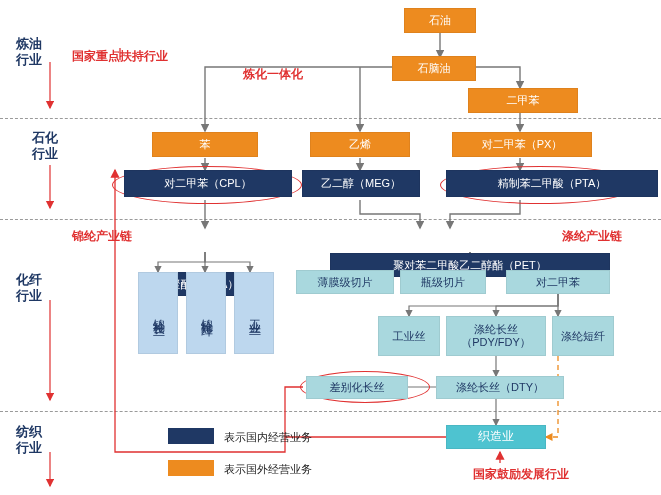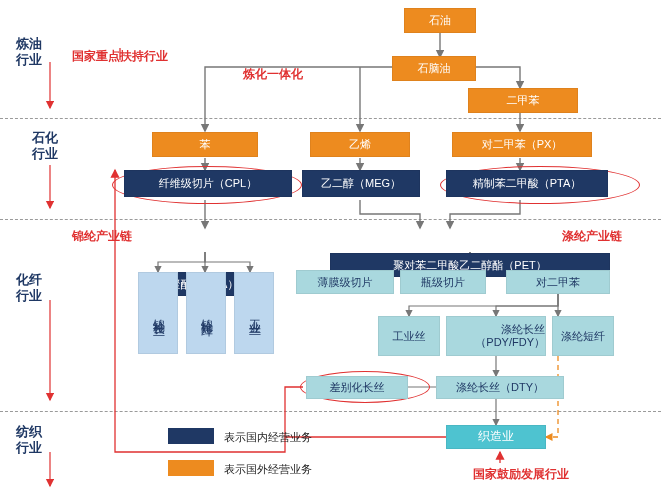--- a/index.html
+++ b/index.html
@@ -8,21 +8,21 @@
     background:#ffffff;
     font-family:"Liberation Sans","DejaVu Sans",sans-serif;
     font-size:11px;color:#222;
   }
   #stage{position:absolute;left:0;top:0;width:661px;height:495px;}
 
   
   .box{
     position:absolute;box-sizing:border-box;
     display:flex;align-items:center;justify-content:center;
-    text-align:right;line-height:1.15;
+    text-align:center;line-height:1.15;
     border:1px solid rgba(0,0,0,.06);
   }
   .orange{background:#ED8B1F;color:#ffffff;}
   .navy{background:#1F3864;color:#ffffff;}
   .lblue{background:#BDD7EE;color:#1F3864;}
   .tealpale{background:#A9D8DE;color:#1F3864;}
   .teal{background:#4EC3D0;color:#ffffff;}
   .vert{writing-mode:vertical-rl;text-orientation:upright;letter-spacing:2px;}
 
   
@@ -146,23 +146,23 @@
   <div class="ellipse" style="left:300px;top:371px;width:130px;height:32px;"></div>
 
   <div class="box orange" style="left:404px;top:8px;width:72px;height:25px;">石油</div>
   <div class="box orange" style="left:392px;top:56px;width:84px;height:25px;">石脑油</div>
   <div class="box orange" style="left:468px;top:88px;width:110px;height:25px;">二甲苯</div>
 
   <div class="box orange" style="left:152px;top:132px;width:106px;height:25px;">苯</div>
   <div class="box orange" style="left:310px;top:132px;width:100px;height:25px;">乙烯</div>
   <div class="box orange" style="left:452px;top:132px;width:140px;height:25px;">对二甲苯（PX）</div>
 
-  <div class="box navy" style="left:124px;top:170px;width:168px;height:27px;">纤维级切片（CPL）</div>
+  <div class="box navy" style="left:124px;top:170px;width:168px;height:27px;">对二甲苯（CPL）</div>
   <div class="box navy" style="left:302px;top:170px;width:118px;height:27px;">乙二醇（MEG）</div>
-  <div class="box navy" style="left:446px;top:170px;width:162px;height:27px;">精制苯二甲酸（PTA）</div>
+  <div class="box navy" style="left:446px;top:170px;width:212px;height:27px;">精制苯二甲酸（PTA）</div>
 
   <div class="box navy" style="left:146px;top:228px;width:116px;height:24px;margin-top:44px;">聚酰胺（PA）</div>
   <div class="box navy" style="left:330px;top:228px;width:280px;height:24px;margin-top:25px;">聚对苯二甲酸乙二醇酯（PET）</div>
 
   <div class="box lblue vert" style="left:138px;top:272px;width:40px;height:82px;font-size:12px;">锦纶长丝</div>
   <div class="box lblue vert" style="left:186px;top:272px;width:40px;height:82px;font-size:12px;">锦纶短纤</div>
   <div class="box lblue vert" style="left:234px;top:272px;width:40px;height:82px;font-size:12px;">工业丝</div>
 
   <div class="box tealpale" style="left:296px;top:270px;width:98px;height:24px;">薄膜级切片</div>
   <div class="box tealpale" style="left:400px;top:270px;width:86px;height:24px;">瓶级切片</div>

